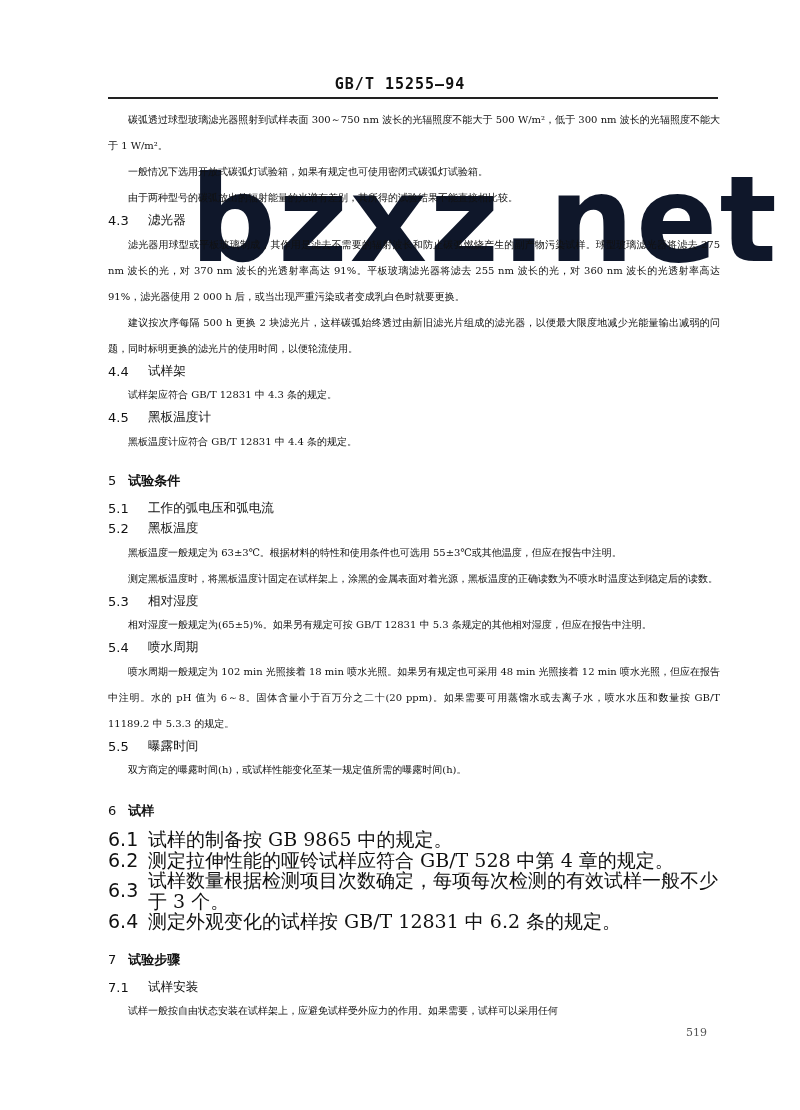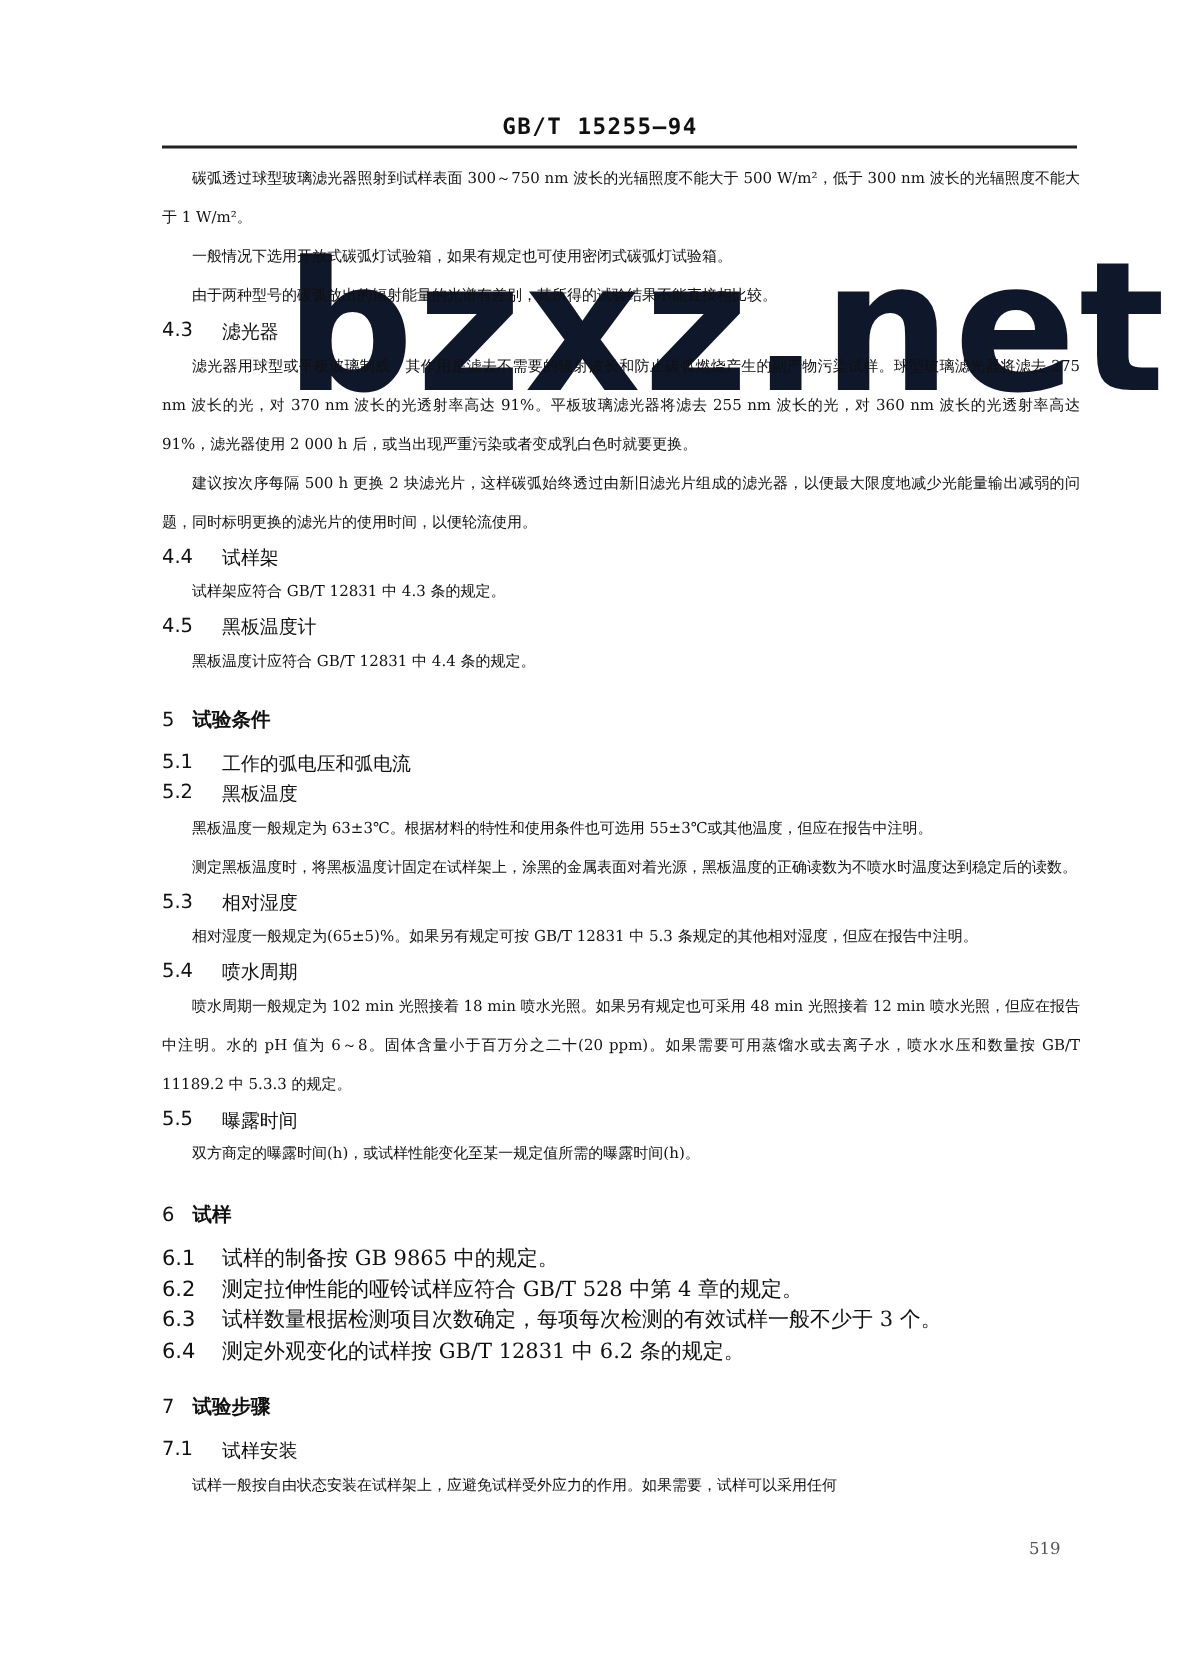--- a/index.html
+++ b/index.html
@@ -26,29 +26,29 @@
     .content { position: absolute; left: 108px; top: 107px; width: 612px; }
     .p {
       font-size: 10px; line-height: 26px; text-indent: 2em; text-align: justify;
       margin: 0;
     }
     .sub {
       font-size: 13px; line-height: 20.5px; margin: 0;
       display: flex; gap: 12px;
     }
     .sub .num { font-family: "DejaVu Sans", "Liberation Sans", sans-serif; width: 28px; display: inline-block; }
-    .sub .title { font-family: Liberation Serif, serif; font-size: 12.6px; }
+    .sub .title { font-family: Liberation Mono, monospace; font-size: 12.6px; }
     .sec {
       font-family: "DejaVu Sans", "Liberation Sans", sans-serif;
       font-weight: bold; font-size: 13px; line-height: 20px;
       margin: 12px 0 8px 0; display: flex; gap: 12px;
     }
     .sec .num { font-weight: normal; }
     .item {
-      font-size: 14px; line-height: 20.5px; margin: 0; display: flex; gap: 12px; align-items: center;
+      font-size: 19px; line-height: 20.5px; margin: 0; display: flex; gap: 12px; align-items: center;
     }
     .item .num { font-family: "DejaVu Sans", "Liberation Sans", sans-serif; width: 28px; display: inline-block; flex: none; }
     .pagenum {
       position: absolute; left: 686px; top: 1026px; font-size: 11px; color: #555;
     }
   </style>
 </head>
 <body>
 
 <div class="watermark">bzxz.net</div>

